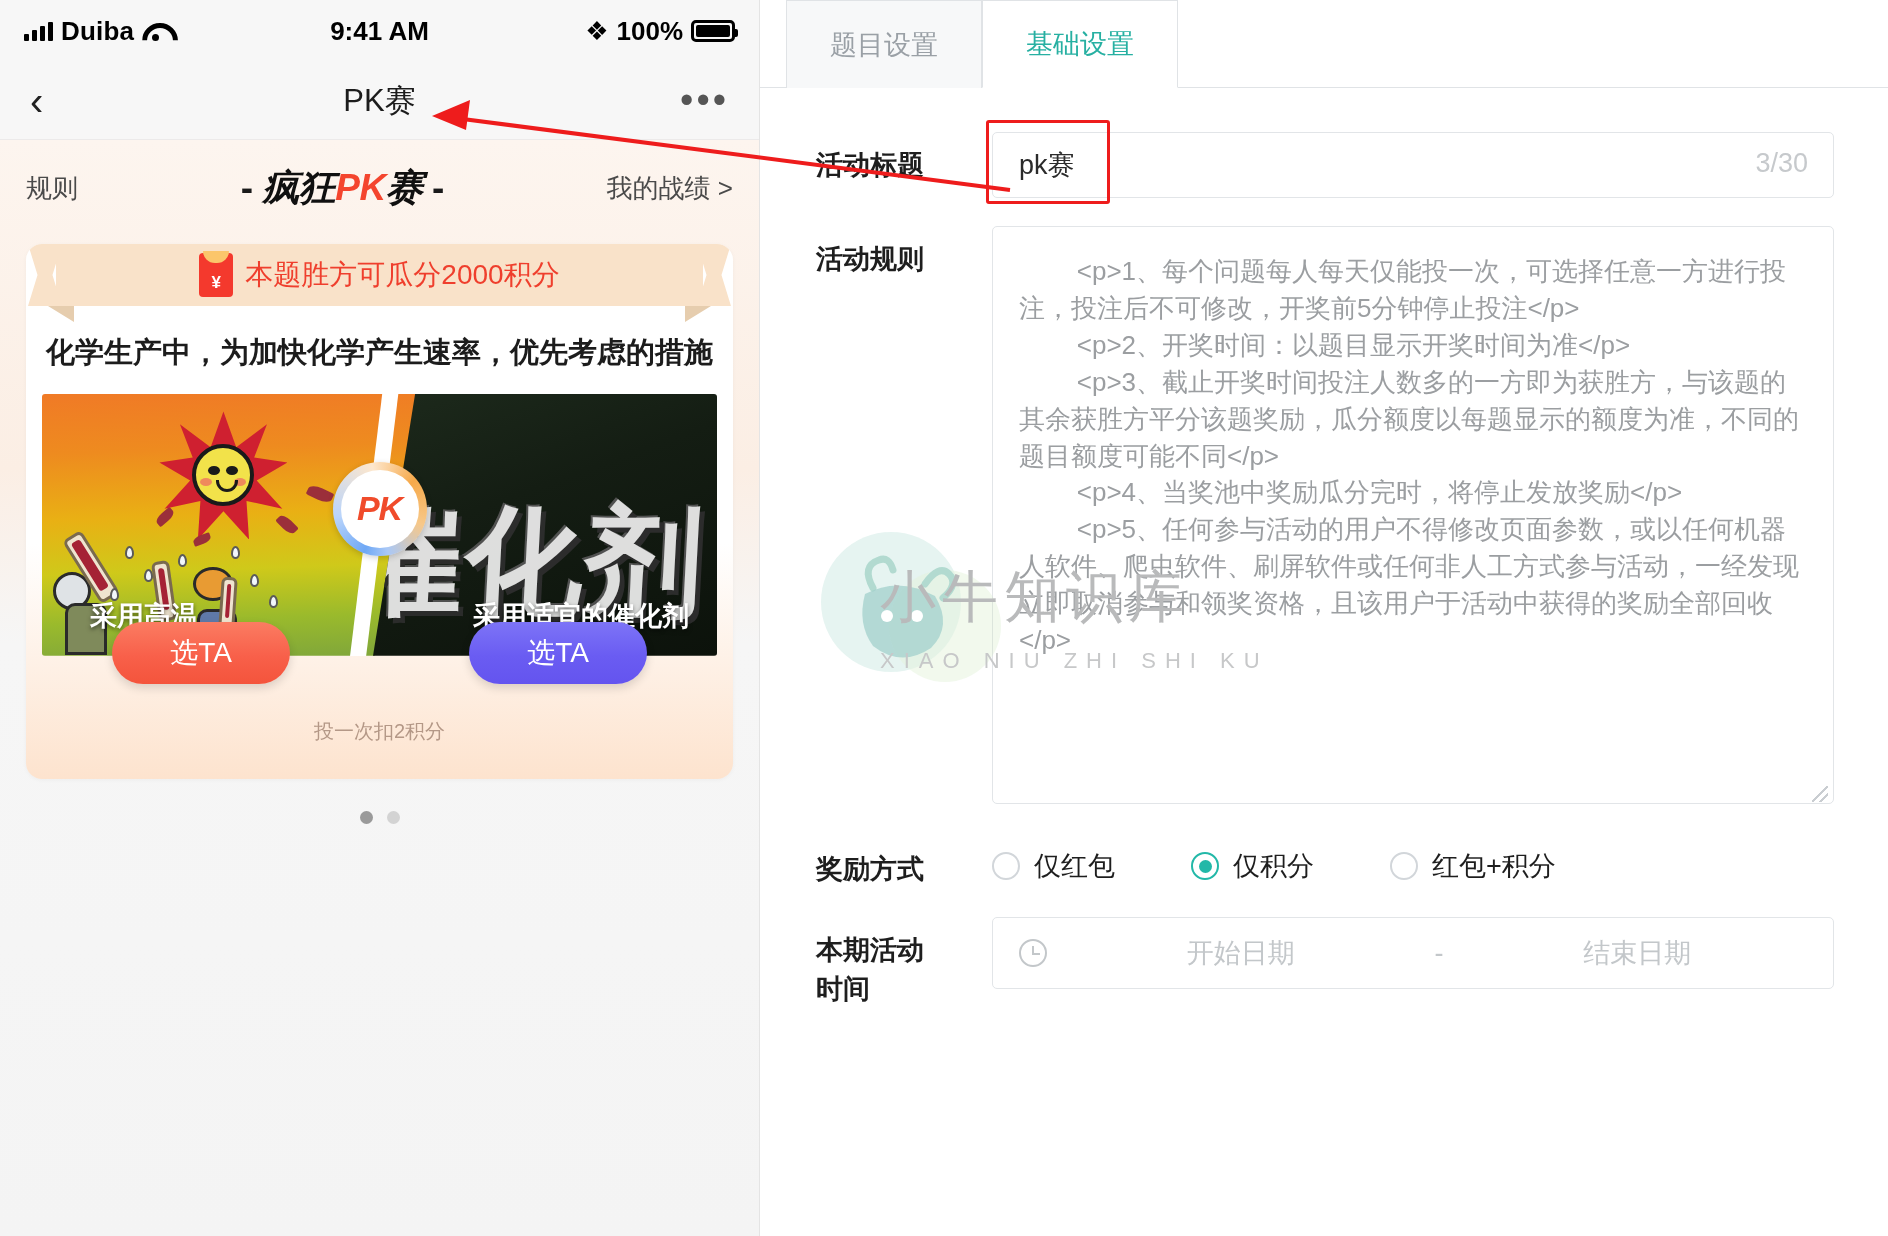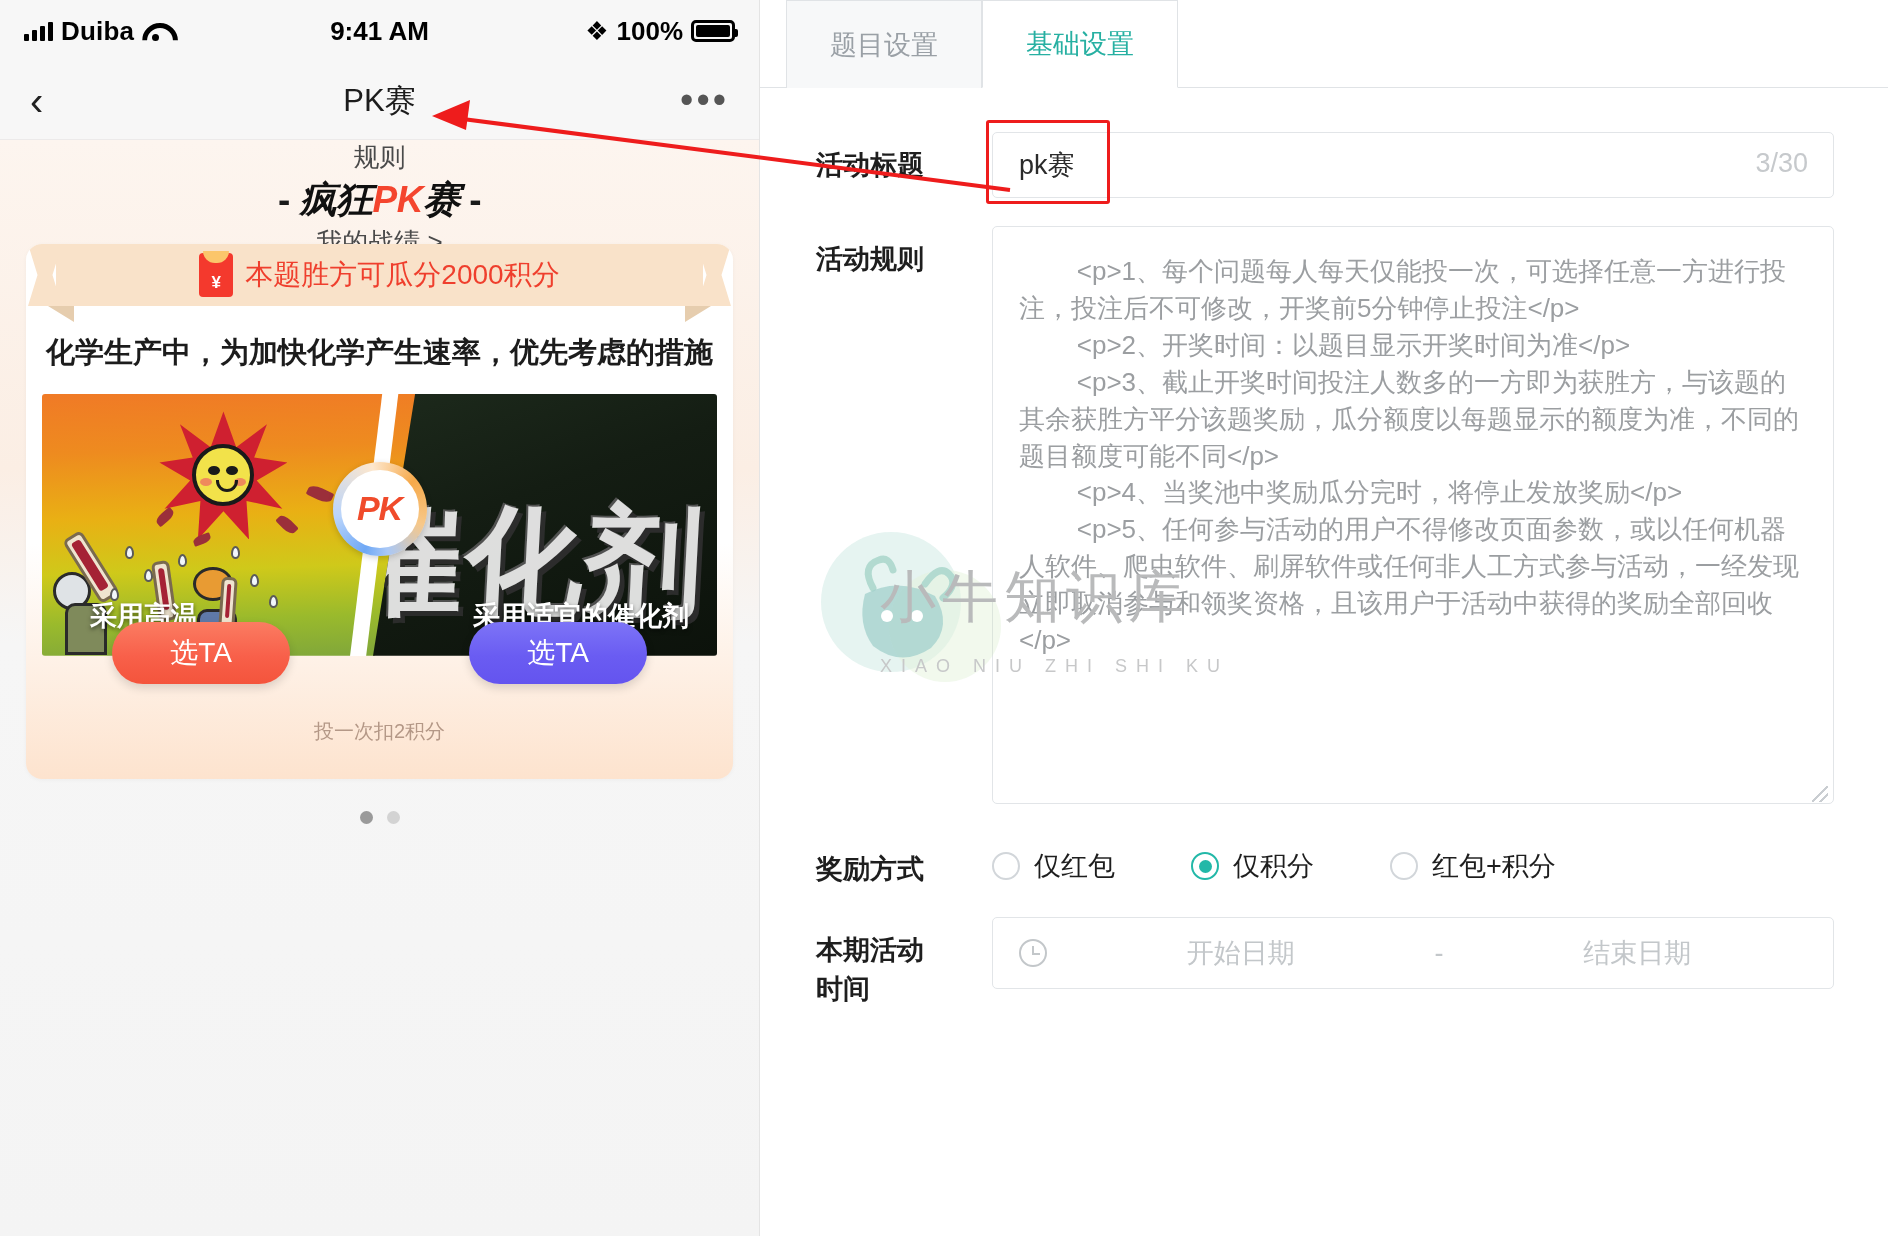--- a/index.html
+++ b/index.html
@@ -52,21 +52,21 @@
   }
   .nav-back { font-size:40px; color:#222; font-weight:300; line-height:1; }
   .nav-title { position:absolute; left:50%; transform:translateX(-50%); font-size:31px; color:#1c1c1c; }
   .nav-dots { margin-left:auto; font-size:38px; letter-spacing:3px; color:#555; line-height:.4;}
 
   .pk-body {
     height: calc(1236px - 62px - 78px);
     background: linear-gradient(180deg,#fdf5ef 0%,#fbeee4 30%,#f6f6f6 46%,#f4f4f4 100%);
     position:relative; padding: 0 26px;
   }
-  .pk-header { display:flex; align-items:center; justify-content:space-between; height:96px;flex-direction:column; }
+  .pk-header { display:flex; align-items:center; justify-content:space-between; height:96px; }
   .pk-rule { font-size:26px; color:#4a4a4a; }
   .pk-title { font-size:37px; font-weight:900; font-style:italic; letter-spacing:-.5px; white-space:nowrap; }
   .pk-title .dash { color:#1a1a1a; font-weight:700; font-style:normal; }
   .pk-title .blk { color:#101010; }
   .pk-title .red { color:#f4452e; }
   .pk-mine { font-size:26px; color:#4a4a4a; white-space:nowrap; }
 
   .pk-card {
     margin: 8px 0 0 0; border-radius:16px;
     background: linear-gradient(180deg,#ffffff 0%,#ffffff 56%,#fde3ce 100%);
@@ -227,21 +227,21 @@
   .dph{ flex:1; text-align:center; font-size:27px; color:#c3c7ca; }
   .dsep{ font-size:27px; color:#c3c7ca; }
 
   
   .annot{ position:absolute; left:0; top:0; width:1888px; height:1236px; pointer-events:none; z-index:40;}
 
   
   .wm{ position:absolute; left:795px; top:530px; width:540px; height:200px; z-index:12; pointer-events:none; opacity:.48;}
   .wm-txt{ position:absolute; left:880px; top:560px; z-index:13; pointer-events:none; }
   .wm-main{ font-size:56px; color:#b9babb; letter-spacing:6px; font-weight:500; }
-  .wm-sub{ font-size:18px; color:#c7c8c9; letter-spacing:9px; margin-top:20px; }
+  .wm-sub{ font-size:22px; color:#c7c8c9; letter-spacing:9px; margin-top:12px; }
 </style>
 </head>
 <body>
 
 <div id="root">
 
   <div class="phone">
 
     <div class="statusbar">
       <div class="sb-left">

